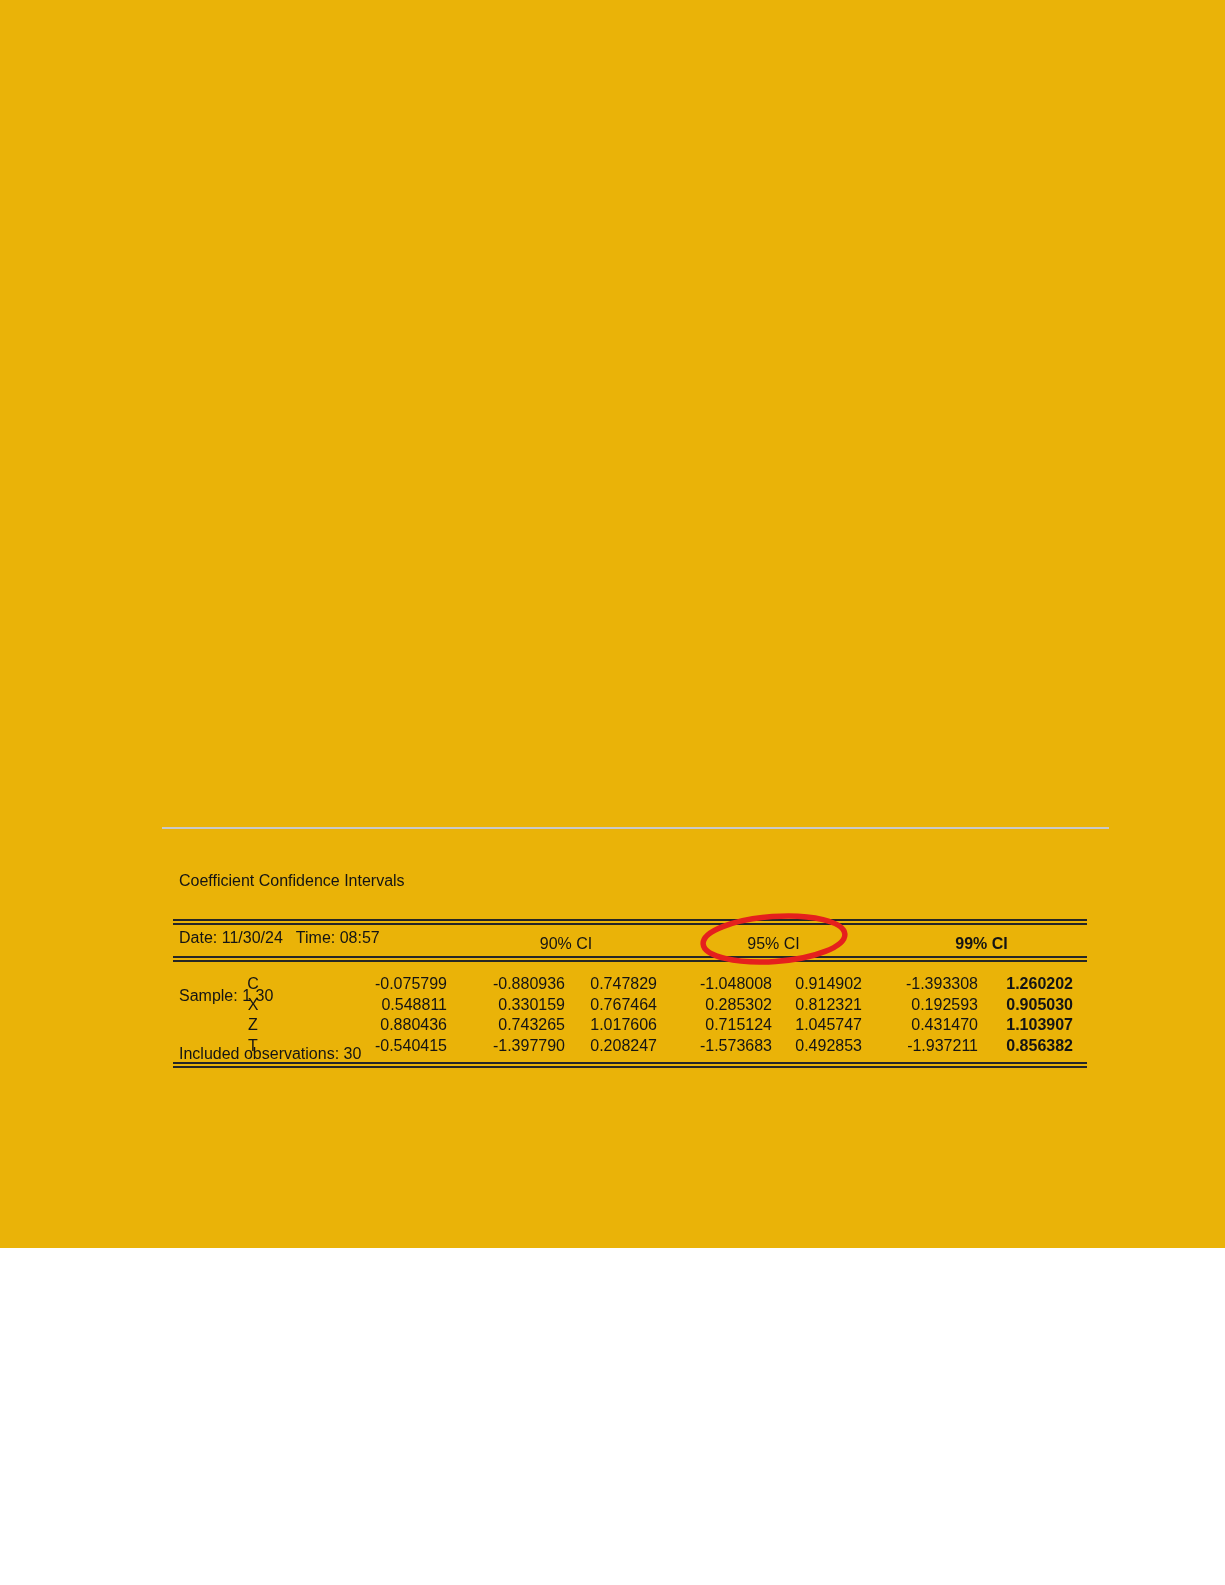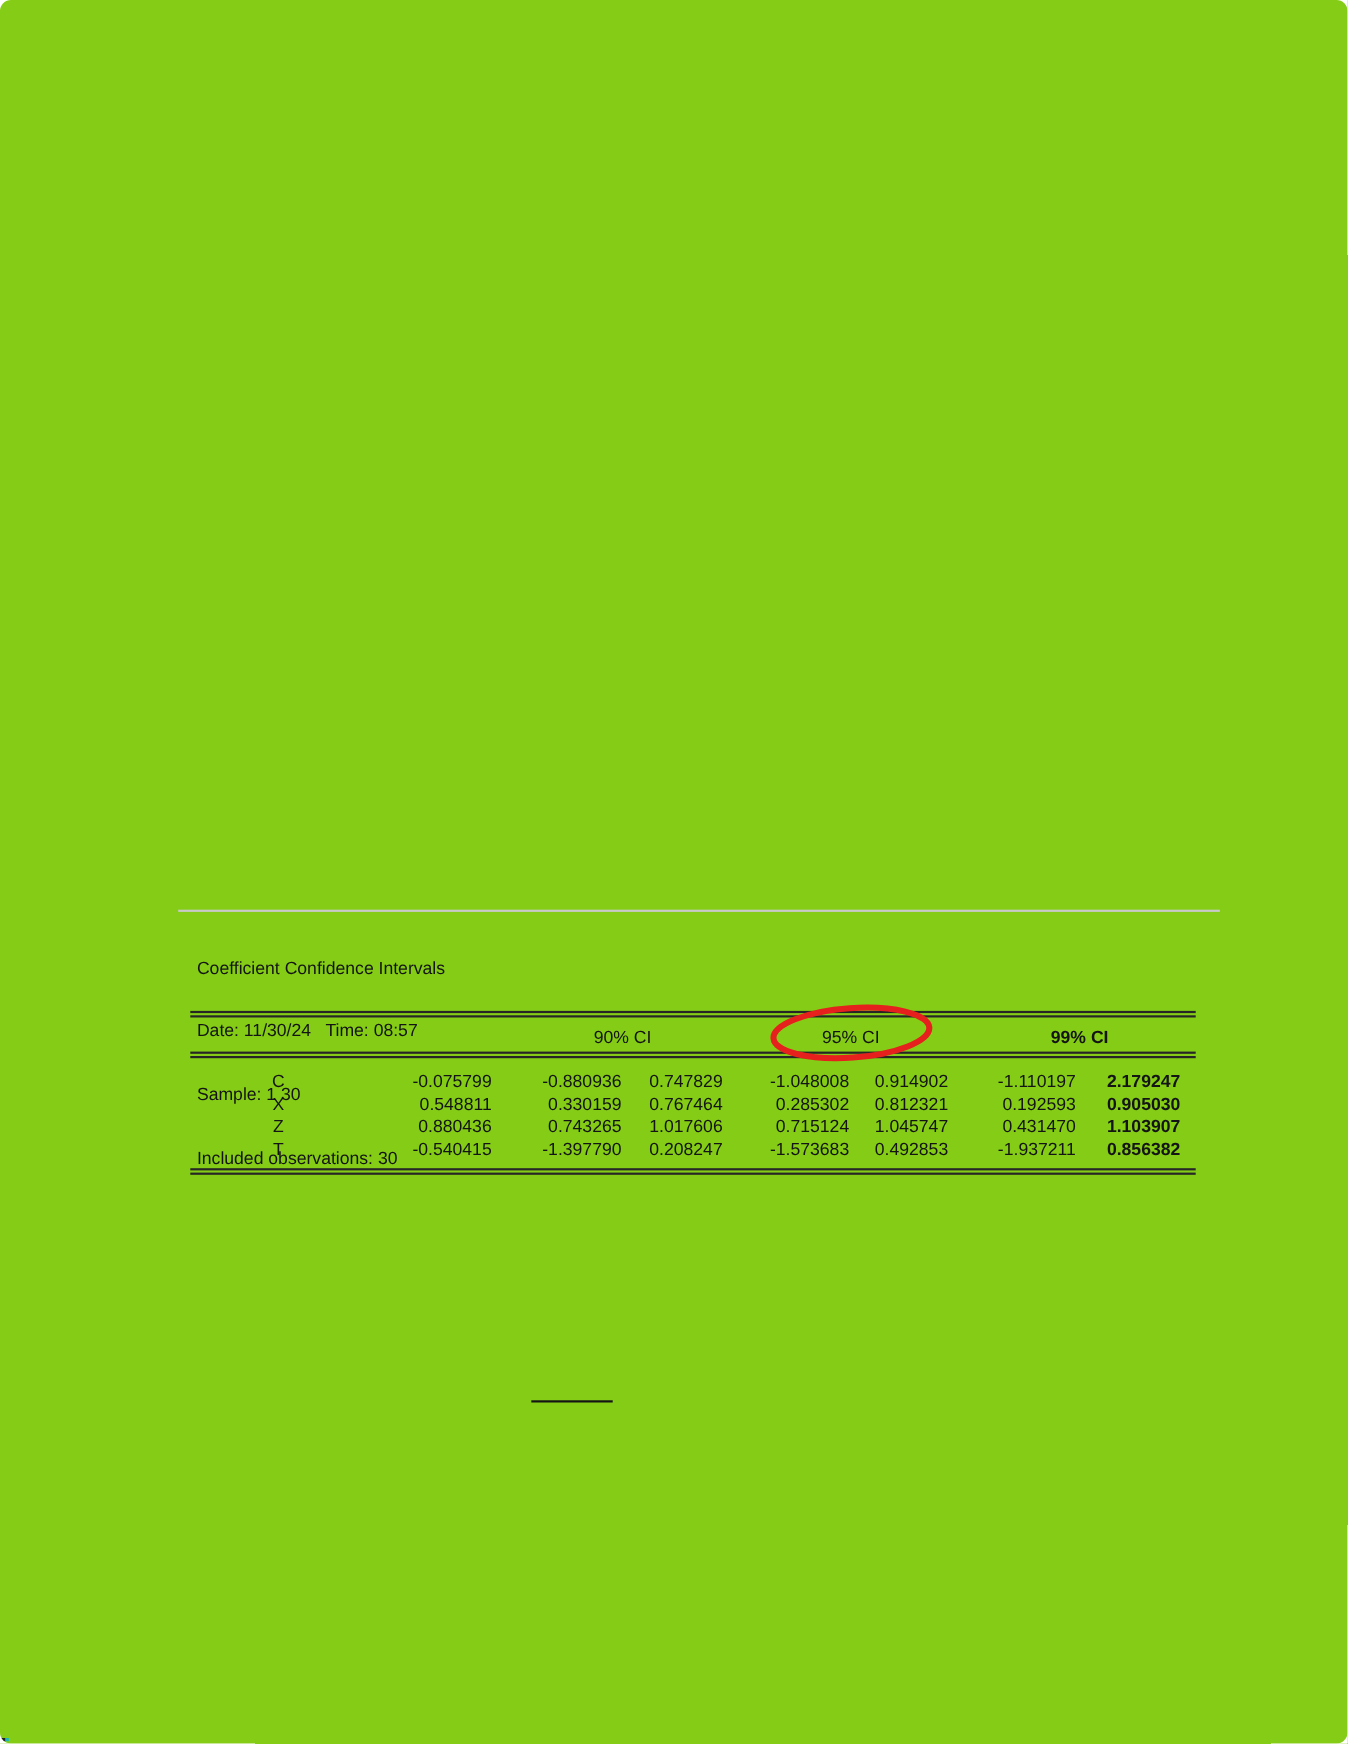--- a/index.html
+++ b/index.html
@@ -5,24 +5,23 @@
   html, body {
     margin: 0;
     padding: 0;
     background: #ffffff;
     font-family: "Liberation Sans", "DejaVu Sans", sans-serif;
     color: #141414;
   }
   .page {
     position: relative;
     width: 1225px;
-    height: 1585px;
-    background: #84cc16;
+    height: 1248px;
+    background: #eab308;
     overflow: hidden;
-    border-radius: 10px;
   }
   
   .gray-rule {
     position: absolute;
     left: 162px;
     top: 827px;
     width: 947px;
     height: 2px;
     background: #c9c9c9;
   }
@@ -190,22 +189,22 @@
           <col class="c8">
       </colgroup>
       <tbody>
           <tr class="datarow">
         <td class="var">C</td>
         <td>-0.075799</td>
         <td>-0.880936</td>
         <td>0.747829</td>
         <td>-1.048008</td>
         <td>0.914902</td>
-        <td>-1.110197</td>
-        <td>2.179247</td>
+        <td>-1.393308</td>
+        <td>1.260202</td>
       </tr>
       <tr class="datarow">
         <td class="var">X</td>
         <td>0.548811</td>
         <td>0.330159</td>
         <td>0.767464</td>
         <td>0.285302</td>
         <td>0.812321</td>
         <td>0.192593</td>
         <td>0.905030</td>

